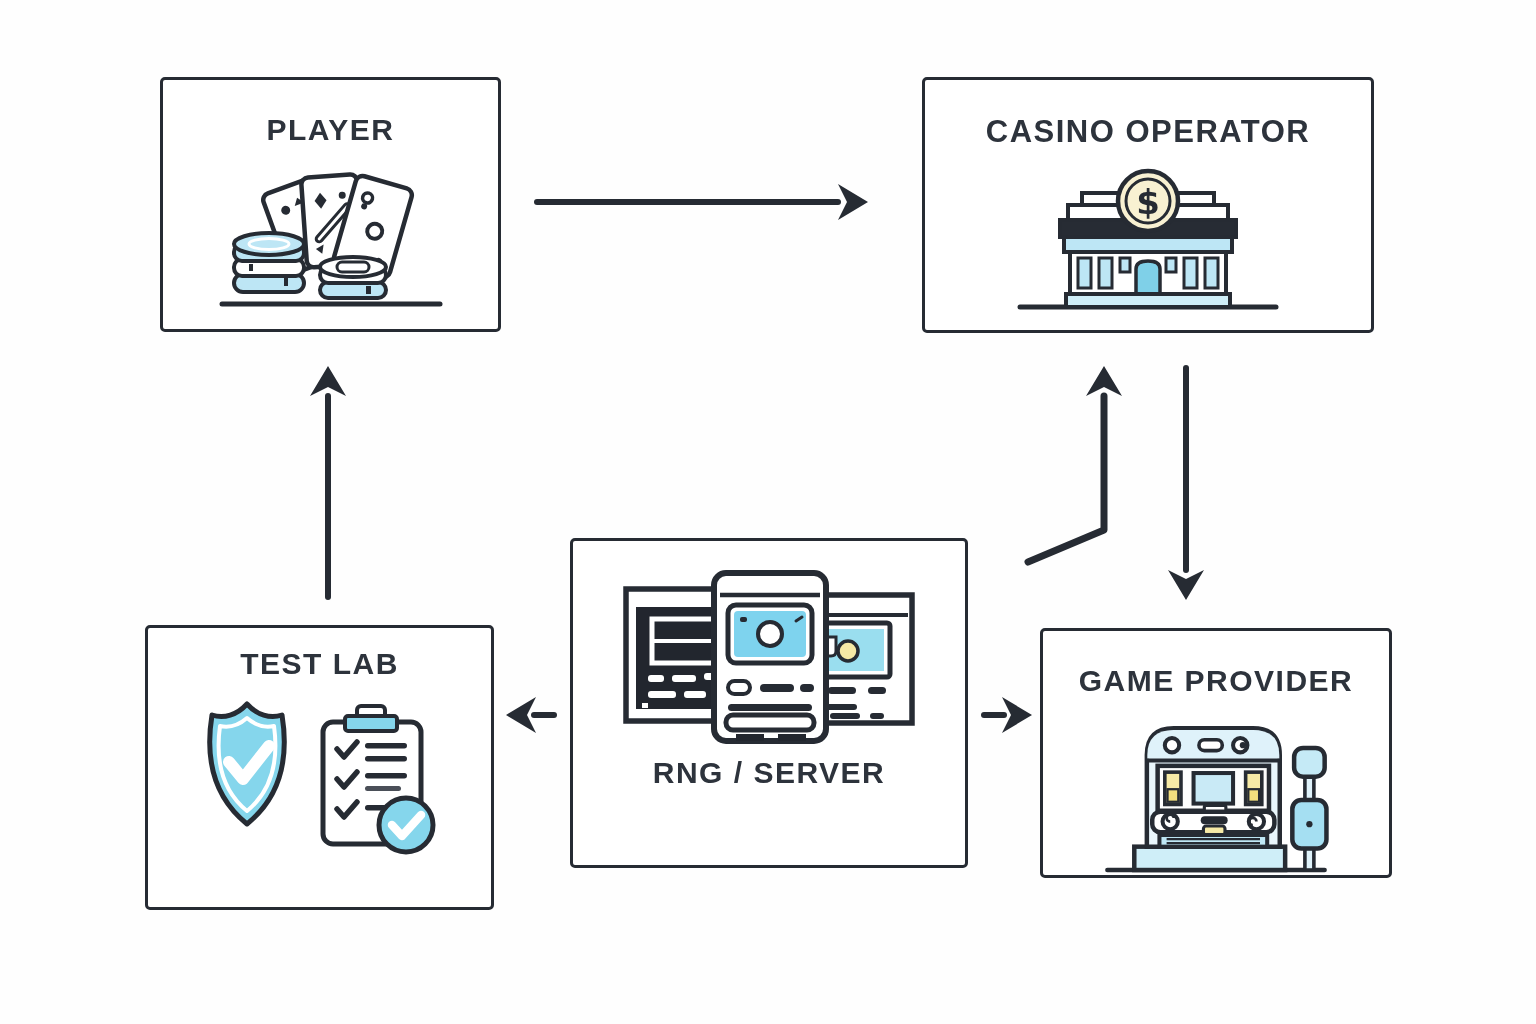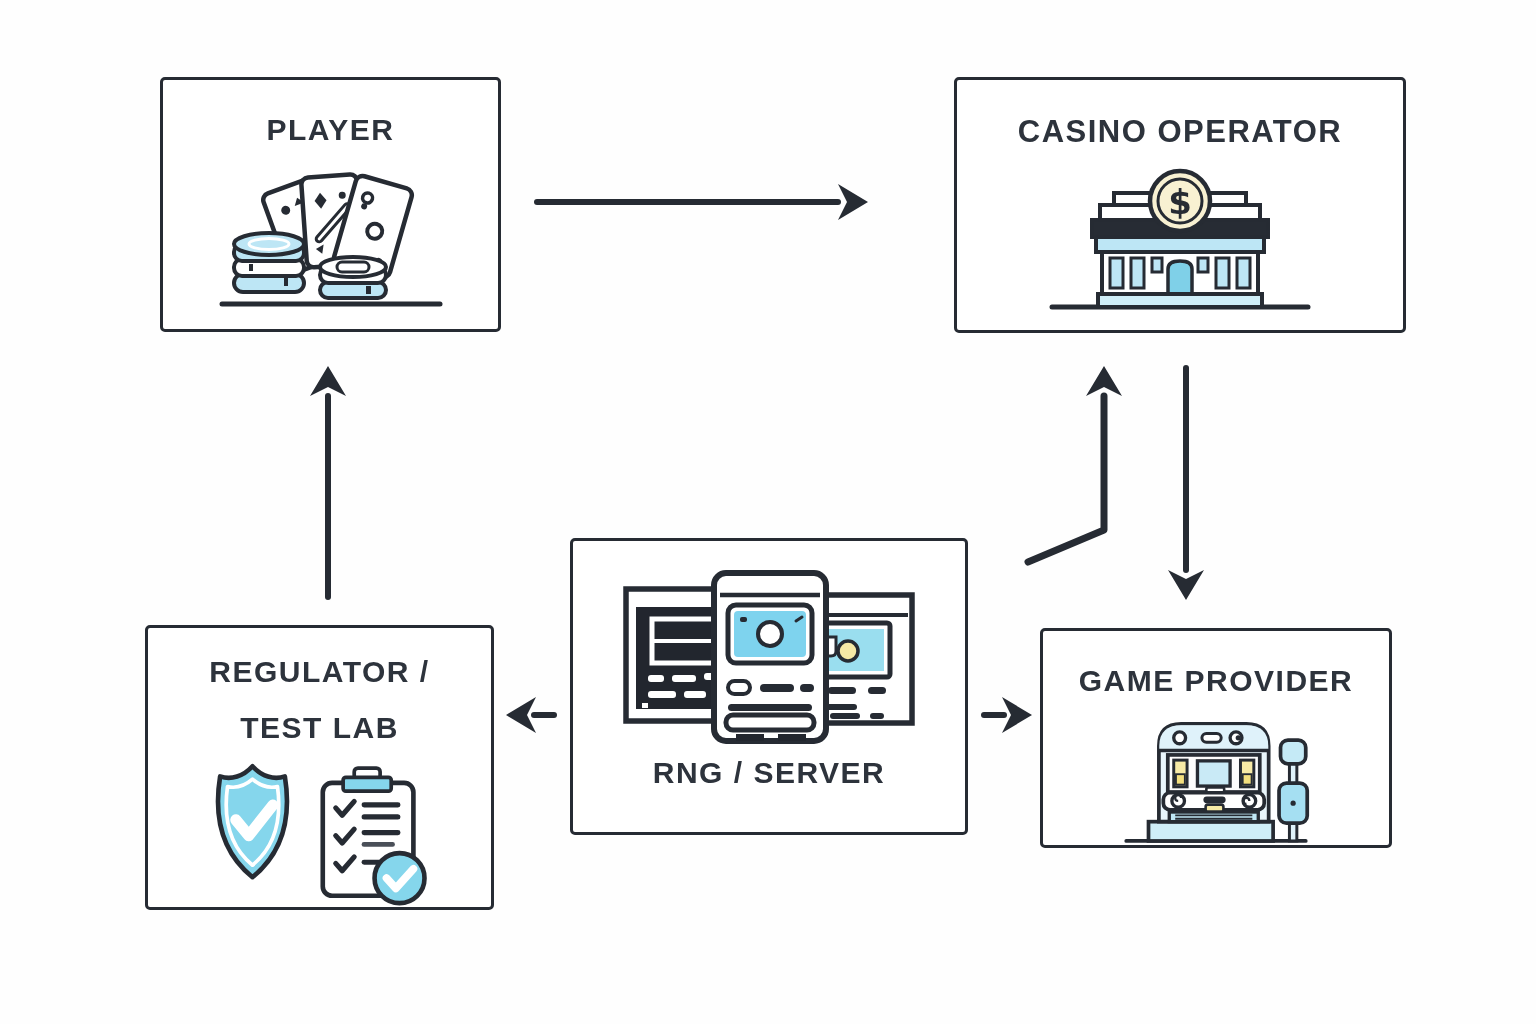--- a/index.html
+++ b/index.html
@@ -11,24 +11,24 @@
   .node {
     position:absolute; box-sizing:border-box; background:#ffffff;
     border:3px solid #262b33; border-radius:5px;
     display:flex; flex-direction:column; align-items:center;
   }
   .title {
     font-weight:bold; color:#2d333c; letter-spacing:1.5px;
     font-size:30px; line-height:1.32; text-align:center; white-space:nowrap;
   }
   .node-player        { left:160px; top:77px;  width:341px; height:255px; }
-  .node-casino        { left:922px; top:77px;  width:452px; height:256px;margin-left:32px; }
-  .node-rng           { left:570px; top:538px; width:398px; height:297px; }
+  .node-casino        { left:922px; top:77px;  width:452px; height:256px; }
+  .node-rng           { left:570px; top:538px; width:398px; height:330px; }
   .node-regulator     { left:145px; top:625px; width:349px; height:285px; }
-  .node-game-provider { left:1040px;top:628px; width:352px; height:220px; }
+  .node-game-provider { left:1040px;top:628px; width:352px; height:250px; }
   .node-player .title        { margin-top:30px; }
   .node-casino .title        { margin-top:32px; font-size:31px; }
   .node-rng .title           { margin-top:6px;  }
   .node-regulator .title     { margin-top:24px; }
   .node-game-provider .title { margin-top:30px; }
   .icon { display:block; }
   .icon-player    { margin-top:6px;  }
   .icon-casino    { margin-top:8px;  }
   .icon-rng       { margin-top:18px; }
   .icon-regulator { margin-top:10px; }
@@ -186,21 +186,20 @@
       <rect x="186" y="125" width="14" height="8" rx="4" fill="#262b33"></rect>
       <rect x="114" y="145" width="84" height="7" rx="3.5" fill="#262b33"></rect>
       <rect x="112" y="156" width="88" height="15" rx="7" fill="#ffffff" stroke="#262b33" stroke-width="5"></rect>
       <rect x="122" y="175" width="28" height="7" fill="#22262e"></rect>
       <rect x="164" y="175" width="28" height="7" fill="#22262e"></rect>
     </svg>
     <div class="title">RNG / SERVER</div>
   </div>
 
   <div class="node node-regulator">
-    <div class="title">REGULATOR /</div>
     <div class="title" style="margin-top:16px;">TEST LAB</div>
     <svg class="icon icon-regulator" width="270" height="162" viewBox="0 0 270 162">
 
       <path d="M62 10 C72 21 85 25 97 21 C103 58 99 100 62 130 C25 100 21 58 27 21 C39 25 52 21 62 10 Z" fill="#85d6ec" stroke="#262b33" stroke-width="5" stroke-linejoin="round"></path>
       <path d="M62 24 C70 31 80 34 89 32 C93 61 90 94 62 117 C34 94 31 61 35 32 C44 34 54 31 62 24 Z" fill="none" stroke="#ffffff" stroke-width="4" stroke-linejoin="round"></path>
       <path d="M44 68 L58 85 L84 52" stroke="#ffffff" stroke-width="12" stroke-linecap="round" stroke-linejoin="round" fill="none"></path>
 
       <rect x="138" y="28" width="98" height="122" rx="10" fill="#ffffff" stroke="#262b33" stroke-width="5"></rect>
       <rect x="172" y="12" width="28" height="12" rx="4" fill="#ffffff" stroke="#262b33" stroke-width="4"></rect>
       <rect x="160" y="22" width="52" height="15" rx="3" fill="#85d6ec" stroke="#262b33" stroke-width="4"></rect>

